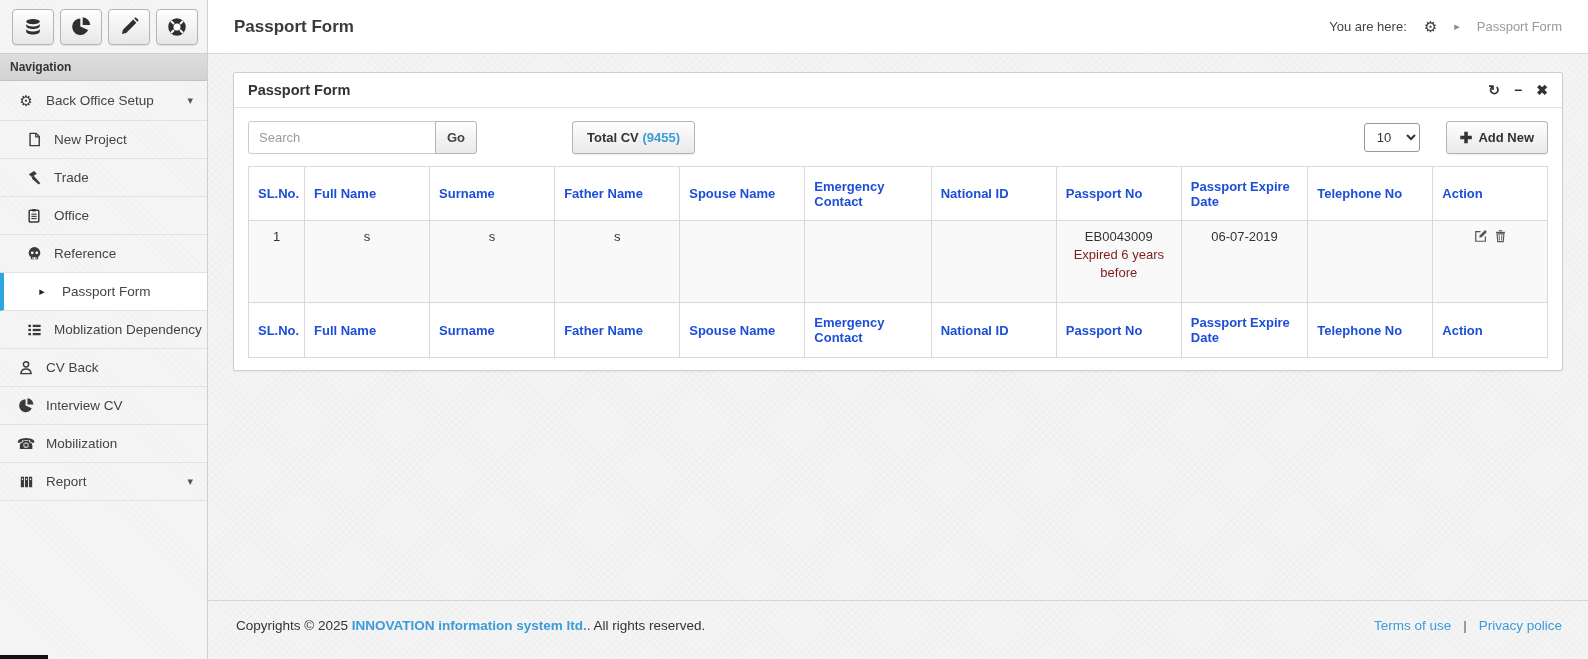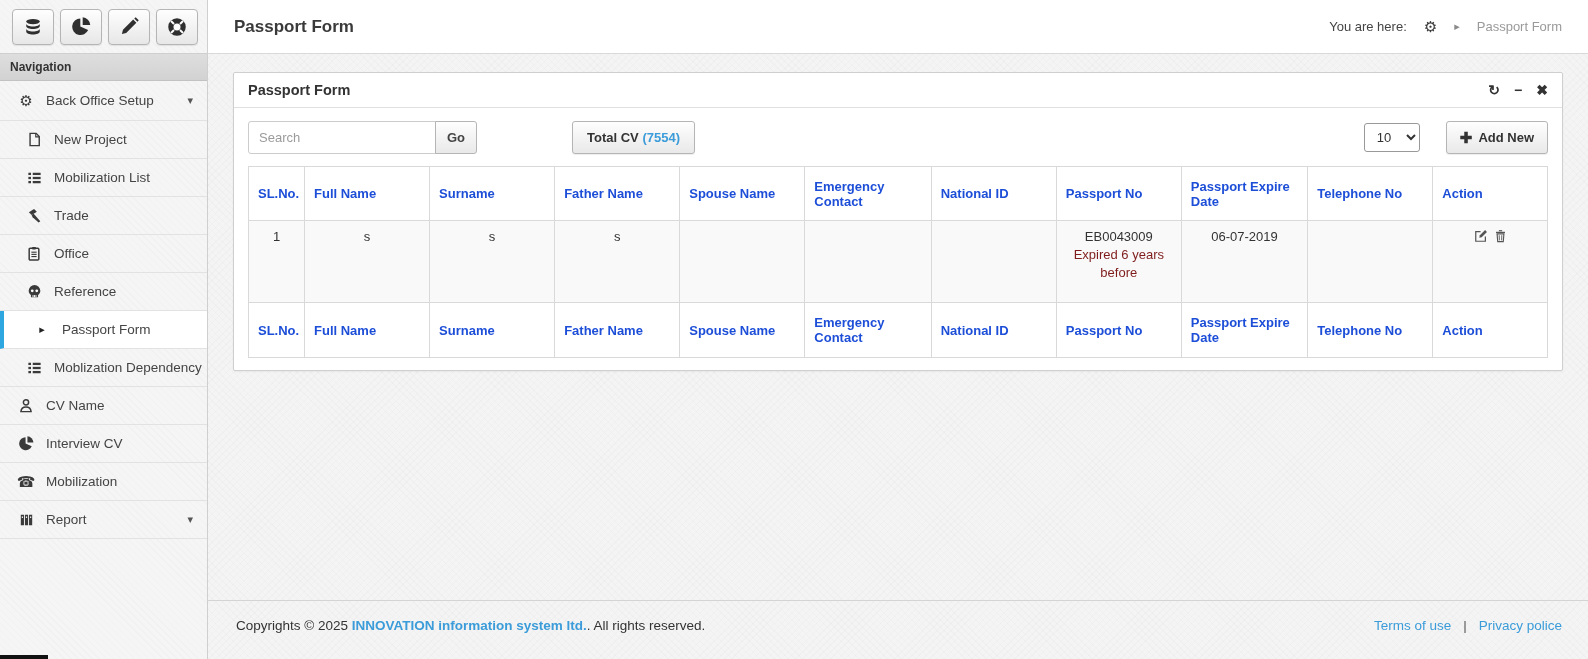--- a/index.html
+++ b/index.html
@@ -171,107 +171,92 @@
     <div class="nav-item child">
       <span class="nicon">
         <svg class="ic" width="14" height="15" viewBox="0 0 16 16">
             <path d="M3.5 1h7L14 4.5V15h-10.5z" fill="none" stroke="#3a3a3a" stroke-width="1.6"></path>
             <path d="M10 1v4h4" fill="none" stroke="#3a3a3a" stroke-width="1.3"></path>
           </svg>
       </span>
       <span class="nlabel">New Project</span>
     </div>
 
+
+
+    <div class="nav-item child">
+      <span class="nicon">
+        <svg class="ic" width="15" height="15" viewBox="0 0 16 16">
+            <path d="M2 4.5L7.5 1l3 3-5.5 3.5z" fill="#3a3a3a"></path>
+            <path d="M6.8 5.8l1.8 1.8 5.6 6.4-1.8 1.4-6.4-5.6-1-2.2z" fill="#3a3a3a"></path>
+          </svg>
+      </span>
+      <span class="nlabel">Trade</span>
+    </div>
+
+    <div class="nav-item child">
+      <span class="nicon">
+        <svg class="ic" width="14" height="15" viewBox="0 0 16 16">
+            <rect x="2.5" y="2" width="11" height="13.5" rx="1.2" fill="none" stroke="#3a3a3a" stroke-width="1.7"></rect>
+            <rect x="5.8" y="0.6" width="4.4" height="2.8" rx="0.8" fill="#3a3a3a"></rect>
+            <g stroke="#3a3a3a" stroke-width="1.3">
+              <line x1="5" y1="6.5" x2="11" y2="6.5"></line>
+              <line x1="5" y1="9" x2="11" y2="9"></line>
+              <line x1="5" y1="11.5" x2="11" y2="11.5"></line>
+            </g>
+          </svg>
+      </span>
+      <span class="nlabel">Office</span>
+    </div>
+
+    <div class="nav-item child">
+      <span class="nicon">
+        <svg class="ic" width="15" height="15" viewBox="0 0 16 16">
+            <path d="M8 1a6.2 6.2 0 0 0-6.2 6.2c0 2.2 1.1 3.6 2.4 4.5V14h7.6v-2.3c1.3-.9 2.4-2.3 2.4-4.5A6.2 6.2 0 0 0 8 1z" fill="#3a3a3a"></path>
+            <circle cx="5.6" cy="7.3" r="1.5" fill="#fff"></circle>
+            <circle cx="10.4" cy="7.3" r="1.5" fill="#fff"></circle>
+            <g fill="#fff">
+              <rect x="5.9" y="11.8" width="1" height="2.2"></rect>
+              <rect x="7.5" y="11.8" width="1" height="2.2"></rect>
+              <rect x="9.1" y="11.8" width="1" height="2.2"></rect>
+            </g>
+          </svg>
+      </span>
+      <span class="nlabel">Reference</span>
+    </div>
+
+    <div class="nav-item child active">
+      <span class="nicon">▸</span>
+      <span class="nlabel">Passport Form</span>
+    </div>
+
     <div class="nav-item child">
       <span class="nicon">
         <svg class="ic" width="15" height="14" viewBox="0 0 16 16">
             <g fill="#3a3a3a">
               <rect x="1" y="2" width="3" height="2.6"></rect>
               <rect x="6" y="2" width="9" height="2.6"></rect>
               <rect x="1" y="6.7" width="3" height="2.6"></rect>
               <rect x="6" y="6.7" width="9" height="2.6"></rect>
               <rect x="1" y="11.4" width="3" height="2.6"></rect>
               <rect x="6" y="11.4" width="9" height="2.6"></rect>
             </g>
           </svg>
       </span>
-      <span class="nlabel">Mobilization List</span>
-    </div>
-
-
-    <div class="nav-item child">
-      <span class="nicon">
-        <svg class="ic" width="15" height="15" viewBox="0 0 16 16">
-            <path d="M2 4.5L7.5 1l3 3-5.5 3.5z" fill="#3a3a3a"></path>
-            <path d="M6.8 5.8l1.8 1.8 5.6 6.4-1.8 1.4-6.4-5.6-1-2.2z" fill="#3a3a3a"></path>
-          </svg>
-      </span>
-      <span class="nlabel">Trade</span>
-    </div>
-
-    <div class="nav-item child">
-      <span class="nicon">
-        <svg class="ic" width="14" height="15" viewBox="0 0 16 16">
-            <rect x="2.5" y="2" width="11" height="13.5" rx="1.2" fill="none" stroke="#3a3a3a" stroke-width="1.7"></rect>
-            <rect x="5.8" y="0.6" width="4.4" height="2.8" rx="0.8" fill="#3a3a3a"></rect>
-            <g stroke="#3a3a3a" stroke-width="1.3">
-              <line x1="5" y1="6.5" x2="11" y2="6.5"></line>
-              <line x1="5" y1="9" x2="11" y2="9"></line>
-              <line x1="5" y1="11.5" x2="11" y2="11.5"></line>
-            </g>
-          </svg>
-      </span>
-      <span class="nlabel">Office</span>
-    </div>
-
-    <div class="nav-item child">
-      <span class="nicon">
-        <svg class="ic" width="15" height="15" viewBox="0 0 16 16">
-            <path d="M8 1a6.2 6.2 0 0 0-6.2 6.2c0 2.2 1.1 3.6 2.4 4.5V14h7.6v-2.3c1.3-.9 2.4-2.3 2.4-4.5A6.2 6.2 0 0 0 8 1z" fill="#3a3a3a"></path>
-            <circle cx="5.6" cy="7.3" r="1.5" fill="#fff"></circle>
-            <circle cx="10.4" cy="7.3" r="1.5" fill="#fff"></circle>
-            <g fill="#fff">
-              <rect x="5.9" y="11.8" width="1" height="2.2"></rect>
-              <rect x="7.5" y="11.8" width="1" height="2.2"></rect>
-              <rect x="9.1" y="11.8" width="1" height="2.2"></rect>
-            </g>
-          </svg>
-      </span>
-      <span class="nlabel">Reference</span>
-    </div>
-
-    <div class="nav-item child active">
-      <span class="nicon">▸</span>
-      <span class="nlabel">Passport Form</span>
-    </div>
-
-    <div class="nav-item child">
-      <span class="nicon">
-        <svg class="ic" width="15" height="14" viewBox="0 0 16 16">
-            <g fill="#3a3a3a">
-              <rect x="1" y="2" width="3" height="2.6"></rect>
-              <rect x="6" y="2" width="9" height="2.6"></rect>
-              <rect x="1" y="6.7" width="3" height="2.6"></rect>
-              <rect x="6" y="6.7" width="9" height="2.6"></rect>
-              <rect x="1" y="11.4" width="3" height="2.6"></rect>
-              <rect x="6" y="11.4" width="9" height="2.6"></rect>
-            </g>
-          </svg>
-      </span>
       <span class="nlabel">Moblization Dependency</span>
     </div>
 
     <div class="nav-item">
       <span class="nicon">
         <svg class="ic" width="14" height="15" viewBox="0 0 16 16">
             <circle cx="8" cy="4.4" r="3" fill="none" stroke="#3a3a3a" stroke-width="1.7"></circle>
             <path d="M2.2 15c.3-3.6 2.6-5.4 5.8-5.4s5.5 1.8 5.8 5.4z" fill="none" stroke="#3a3a3a" stroke-width="1.7"></path>
           </svg>
       </span>
-      <span class="nlabel">CV Name</span>
+      <span class="nlabel">CV Back</span>
     </div>
 
     <div class="nav-item">
       <span class="nicon">
         <svg class="ic" width="15" height="15" viewBox="0 0 16 16">
             <path d="M7 8V1.2A7 7 0 1 0 13.6 11z" fill="#3a3a3a"></path>
             <path d="M9 6.8V.3A7 7 0 0 1 15.4 6.8z" fill="#3a3a3a"></path>
           </svg>
       </span>
       <span class="nlabel">Interview CV</span>
@@ -312,21 +297,21 @@
           <span>✖</span>
         </span>
       </div>
       <div class="panel-body">
         <div class="toolbar">
           <div class="search-group">
             <input class="search-input" type="text" placeholder="Search" style="">
             <button class="btn go-btn">Go</button>
           </div>
           <button class="btn totalcv-btn">
-            <span>Total CV</span>&nbsp;<span class="totalcv-count">(7554)</span>
+            <span>Total CV</span>&nbsp;<span class="totalcv-count">(9455)</span>
           </button>
           <div class="toolbar-right">
             <select class="pagesize-select">
               <option>10</option>
             </select>
             <button class="btn addnew-btn">
               <span class="plus-glyph">✚</span>
               <span>Add New</span>
             </button>
           </div>

